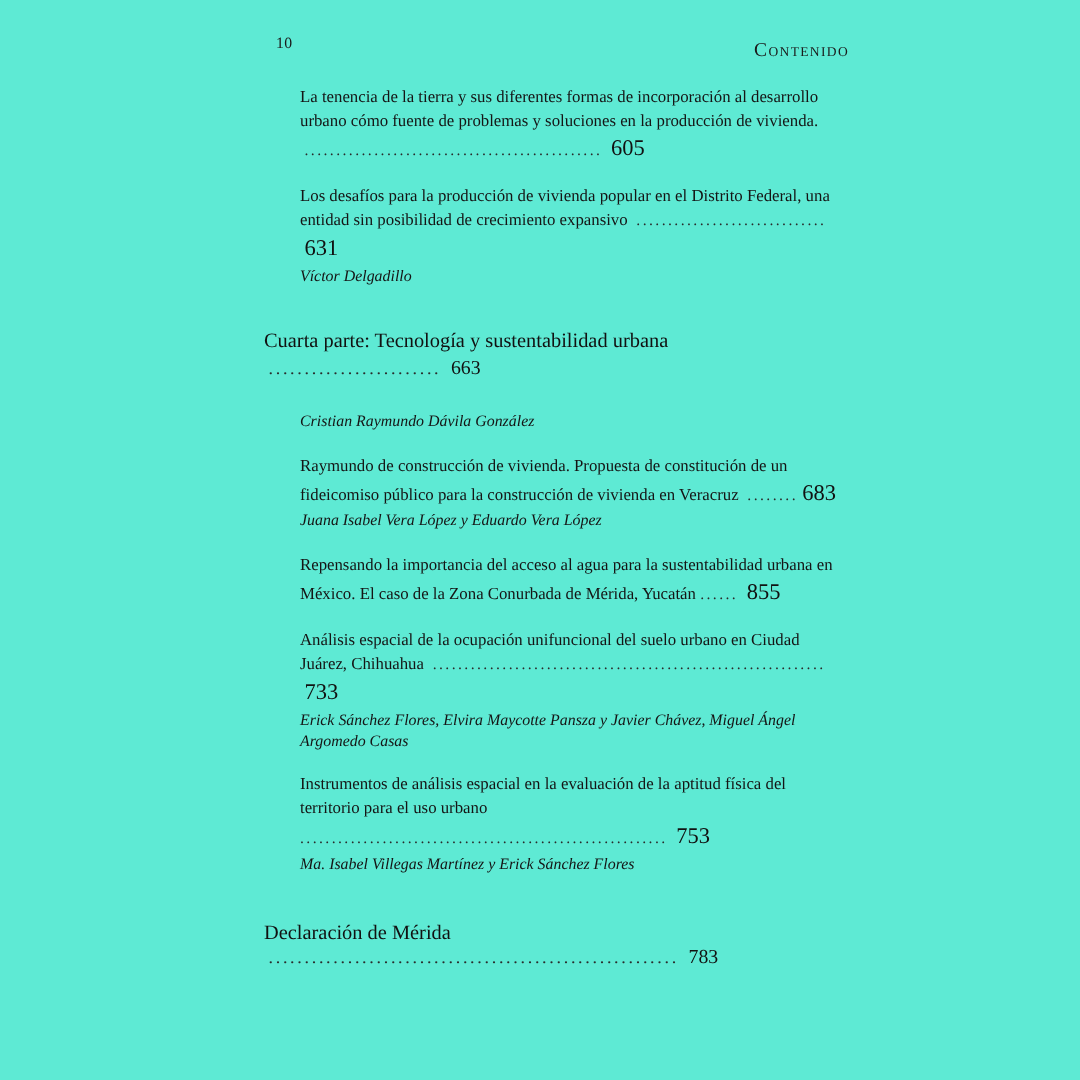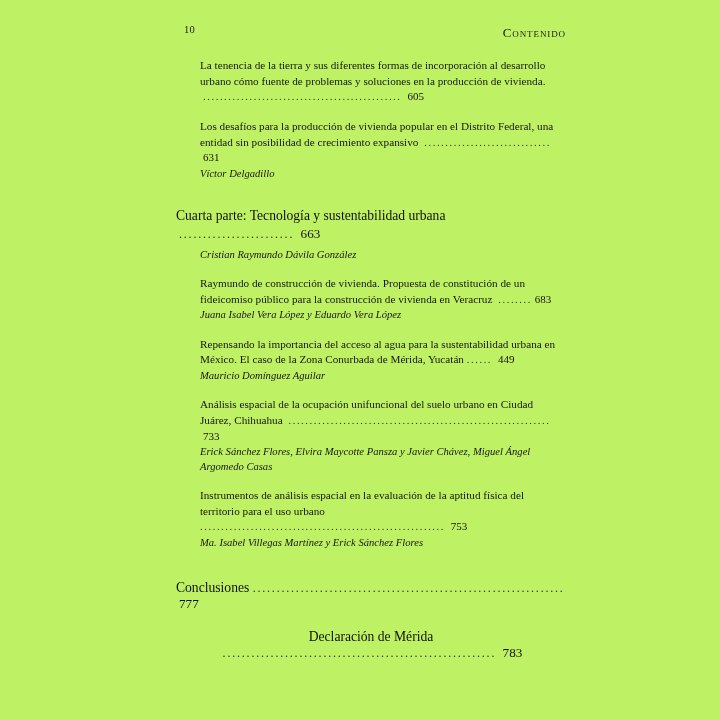--- a/index.html
+++ b/index.html
@@ -12,21 +12,21 @@
     height: 720px;
     overflow: hidden;
     font-family: "Liberation Serif", serif;
   }
   .page {
     position: absolute;
     left: 0;
     top: 0;
     width: 720px;
     height: 720px;
-    background: #bef264;
+    background: #5eead4;
     box-sizing: border-box;
   }
   .page-inner {
     position: absolute;
     left: 176px;
     top: 24px;
     width: 390px;
   }
   .running-head {
     position: relative;
@@ -72,28 +72,28 @@
     line-height: 1.35;
     margin-top: 1px;
   }
   .leader {
     display: inline;
     letter-spacing: 1.6px;
     color: #2a2a2a;
     font-size: 10.5px;
   }
   .pageno {
-    font-size: 11px;
+    font-size: 15px;
     color: #111;
     white-space: nowrap;
   }
 
   
   .part {
-    margin: 26px 0 5px 0;
+    margin: 26px 0 22px 0;
     padding-left: 0px;
     font-size: 13.6px;
     color: #111;
     line-height: 1.3;
   }
   .part .leader { font-size: 12px; letter-spacing: 1.8px; }
   .part .pageno { font-size: 13.2px; }
 
   
   .tail {
@@ -154,48 +154,42 @@
           <span class="leader sp-l">........</span>
           <span class="pageno">683</span>
         </div>
         <div class="authors">Juana Isabel Vera López y Eduardo Vera López</div>
       </div>
 
       <div class="entry">
         <div class="title">
           <span>Repensando la importancia del acceso al agua para la sustentabilidad urbana en México. El caso de la Zona Conurbada de Mérida, Yucatán</span>
           <span class="leader">......</span>
-          <span class="pageno sp-l">449</span>
+          <span class="pageno sp-l">855</span>
         </div>
-        <div class="authors">Mauricio Domínguez Aguilar</div>
       </div>
 
       <div class="entry">
         <div class="title">
           <span>Análisis espacial de la ocupación unifuncional del suelo urbano en Ciudad Juárez, Chihuahua</span>
           <span class="leader sp-l">..............................................................</span>
           <span class="pageno sp-l">733</span>
         </div>
         <div class="authors">Erick Sánchez Flores, Elvira Maycotte Pansza y Javier Chávez, Miguel Ángel Argomedo Casas</div>
       </div>
 
       <div class="entry">
         <div class="title">
           <span>Instrumentos de análisis espacial en la evaluación de la aptitud física del territorio para el uso urbano</span>
           <span class="leader">..........................................................</span>
           <span class="pageno sp-l">753</span>
         </div>
         <div class="authors">Ma. Isabel Villegas Martínez  y  Erick Sánchez Flores</div>
       </div>
 
-      <div class="tail">
-        <span>Conclusiones</span>
-        <span class="leader">.................................................................</span>
-        <span class="pageno sp-l">777</span>
-      </div>
 
       <div class="tail">
         <span>Declaración de Mérida</span>
         <span class="leader sp-l">.........................................................</span>
         <span class="pageno sp-l">783</span>
       </div>
 
     </div>
   </div>
 </div>

